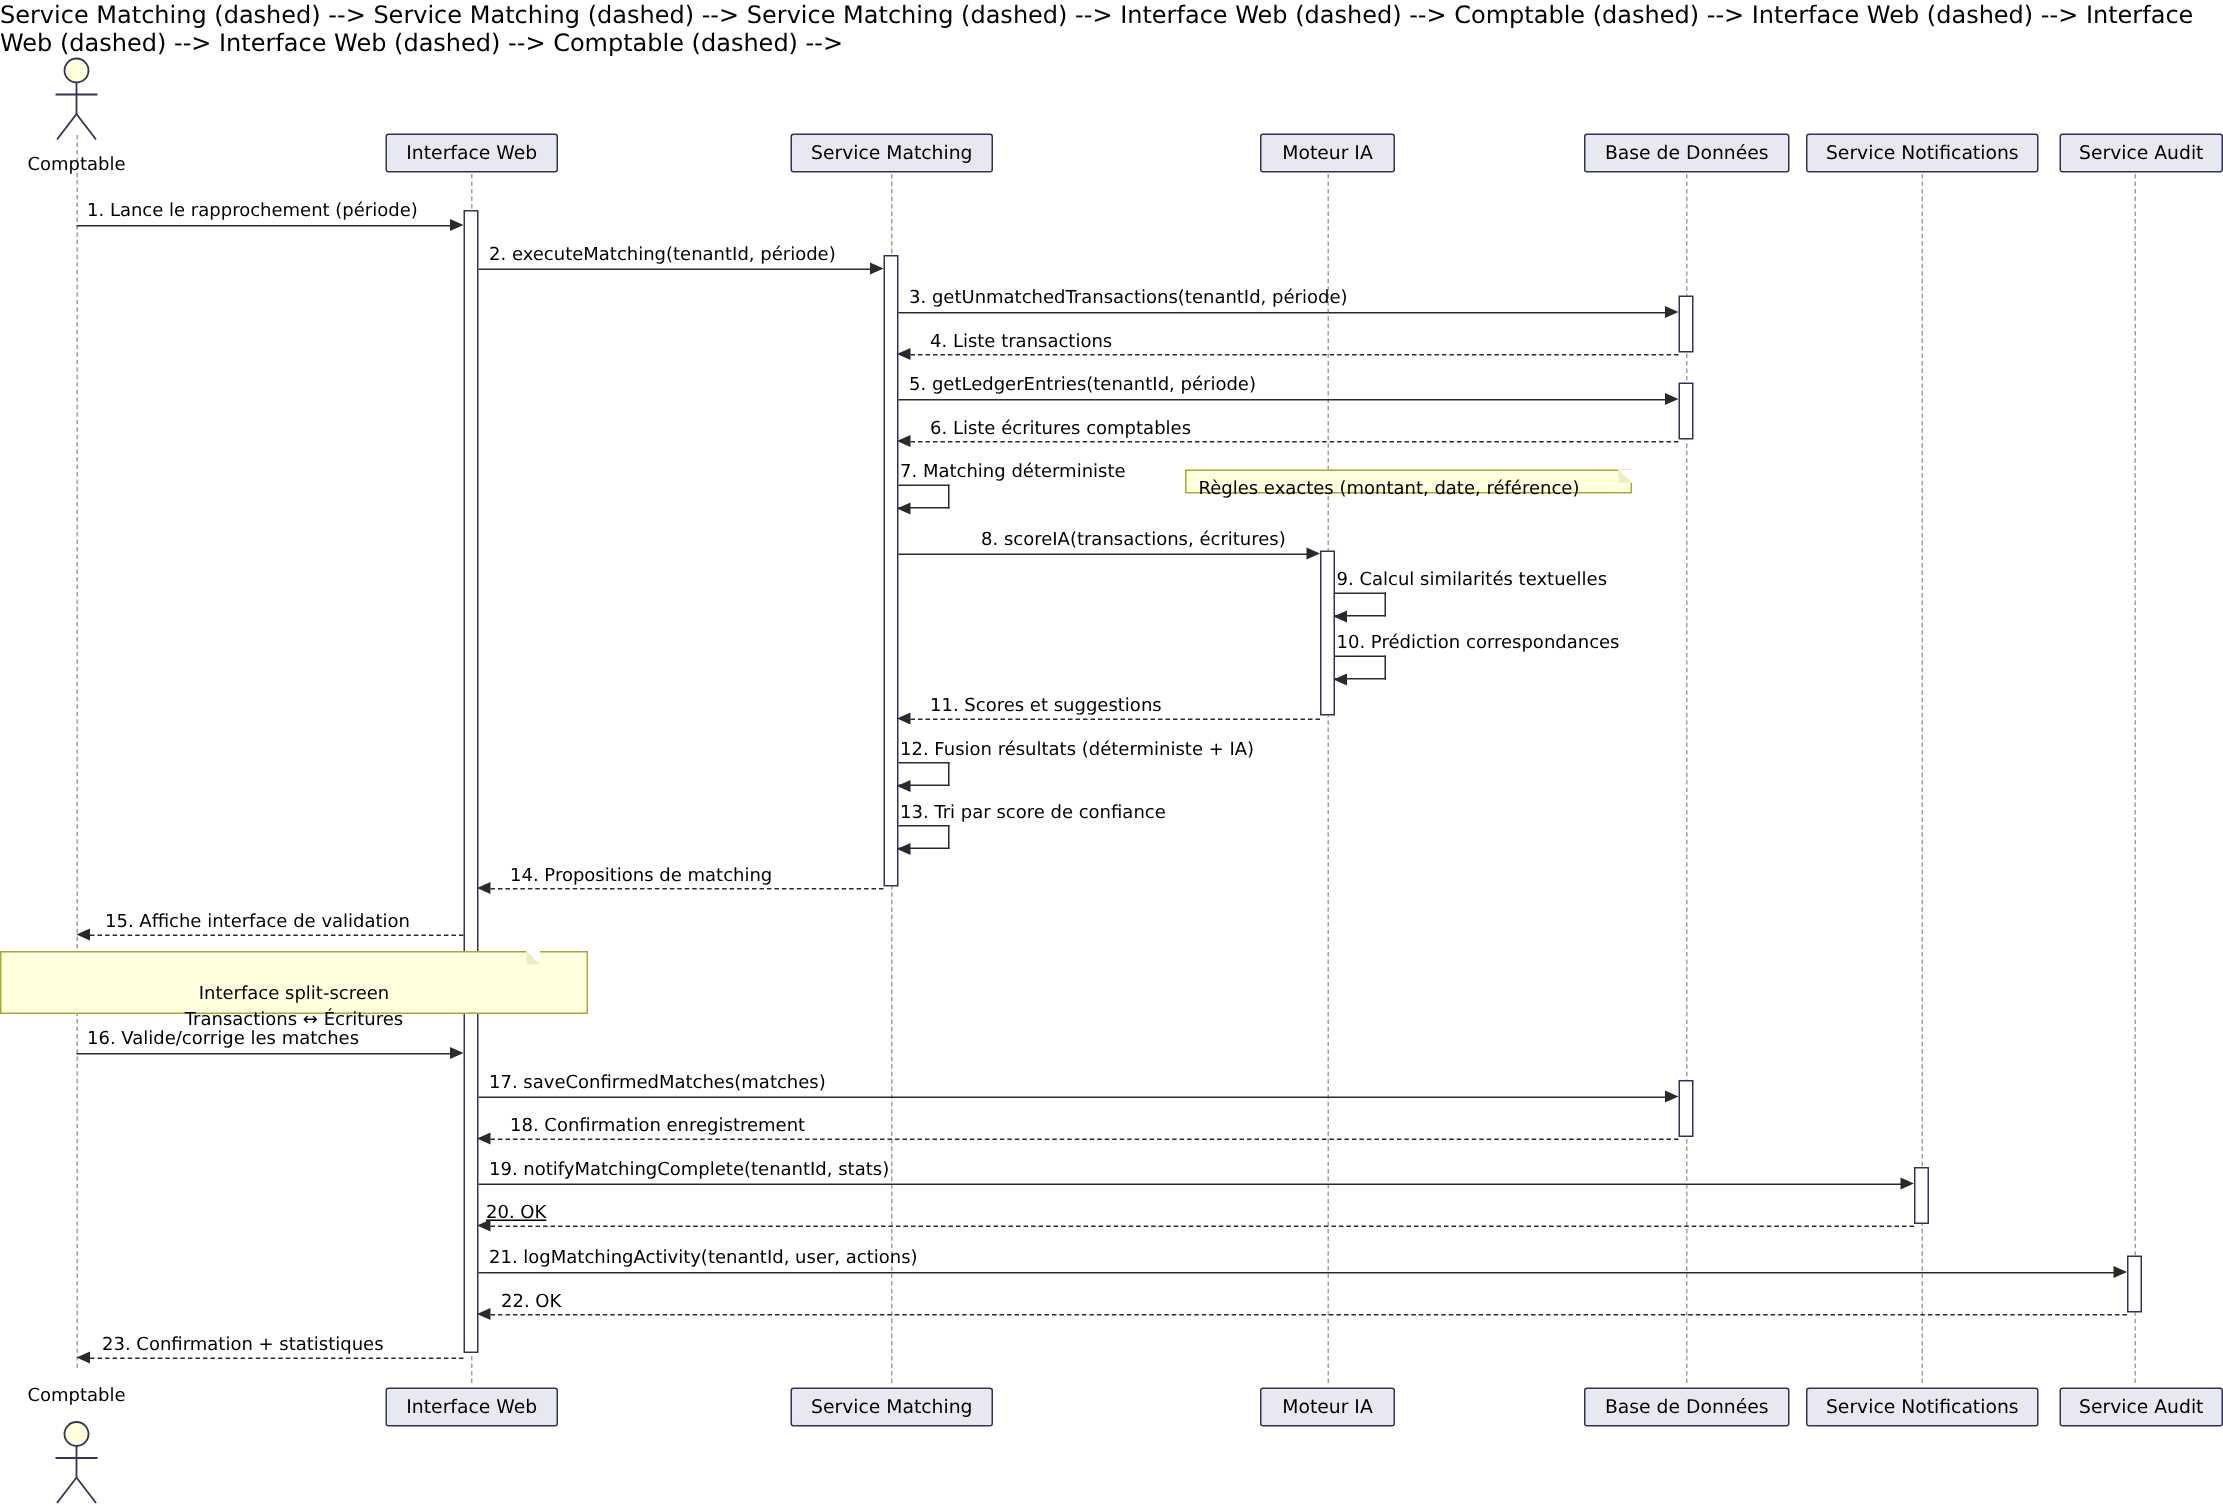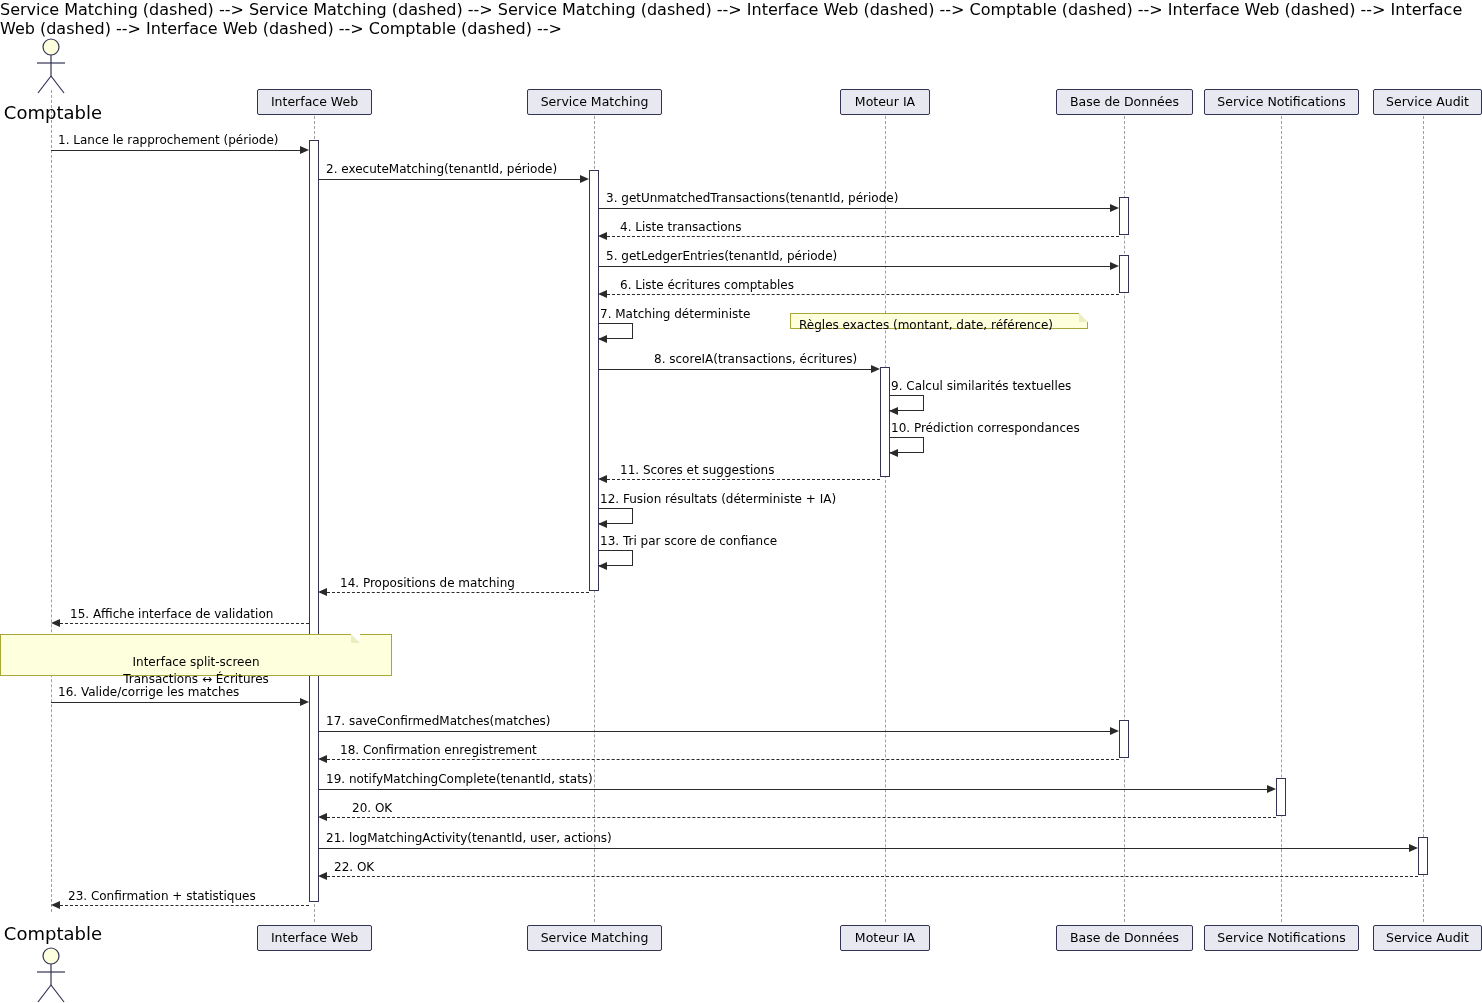--- a/index.html
+++ b/index.html
@@ -38,23 +38,23 @@
     font-size: 12.5px;
     text-align: center;
     line-height: 24px;
     height: 26px;
     color: #000;
     white-space: nowrap;
   }
   
   .actor-label {
     position: absolute;
-    font-size: 18px;
+    font-size: 12px;
     white-space: nowrap;
-    text-align: right;
+    text-align: center;
   }
   .actor-svg { position: absolute; }
   
   .lifeline {
     position: absolute;
     width: 0;
     border-left: 1px dashed #A0A0A0;
   }
   
   .activation {
@@ -273,21 +273,21 @@
   <div class="msg-label" style="left:340px; top:743px;text-align:center;">18. Confirmation enregistrement</div>
   <div class="msg-line dashed" style="left:327px; top:759px; width:792px;"></div>
   <div class="arrow-head arrow-left" style="left:318px; top:755px;"></div>
 
   
   <div class="msg-label" style="left:326px; top:772px;">19. notifyMatchingComplete(tenantId, stats)</div>
   <div class="msg-line" style="left:319px; top:789px; width:949px;"></div>
   <div class="arrow-head arrow-right" style="left:1267px; top:785px;"></div>
 
    Interface Web (dashed) --&gt;
-  <div class="msg-label" style="left:352px; top:801px;">20. OK</div>
+  <div class="msg-label" style="left:324px; top:801px;text-decoration:underline;">20. OK</div>
   <div class="msg-line dashed" style="left:327px; top:817px; width:949px;"></div>
   <div class="arrow-head arrow-left" style="left:318px; top:813px;"></div>
 
   
   <div class="msg-label" style="left:326px; top:831px;">21. logMatchingActivity(tenantId, user, actions)</div>
   <div class="msg-line" style="left:319px; top:848px; width:1091px;"></div>
   <div class="arrow-head arrow-right" style="left:1409px; top:844px;"></div>
 
    Interface Web (dashed) --&gt;
   <div class="msg-label" style="left:334px; top:860px;">22. OK</div>

